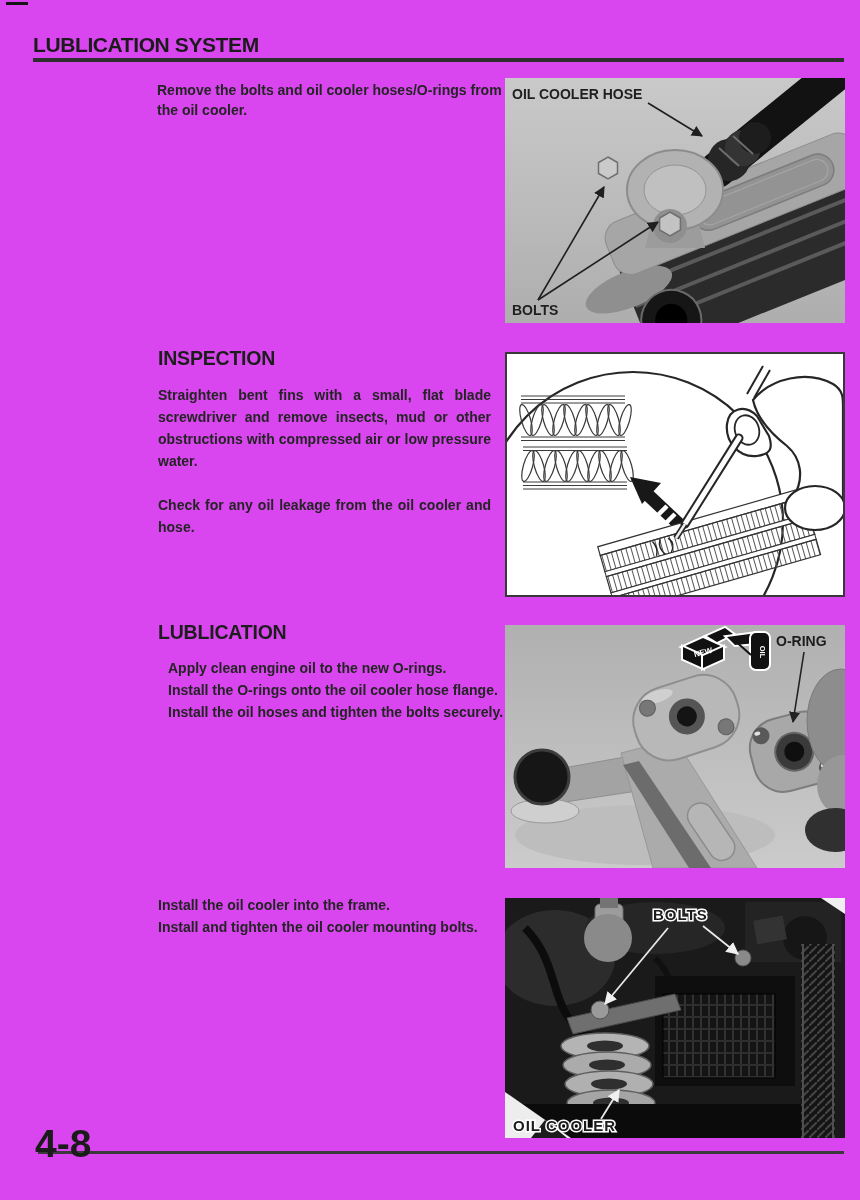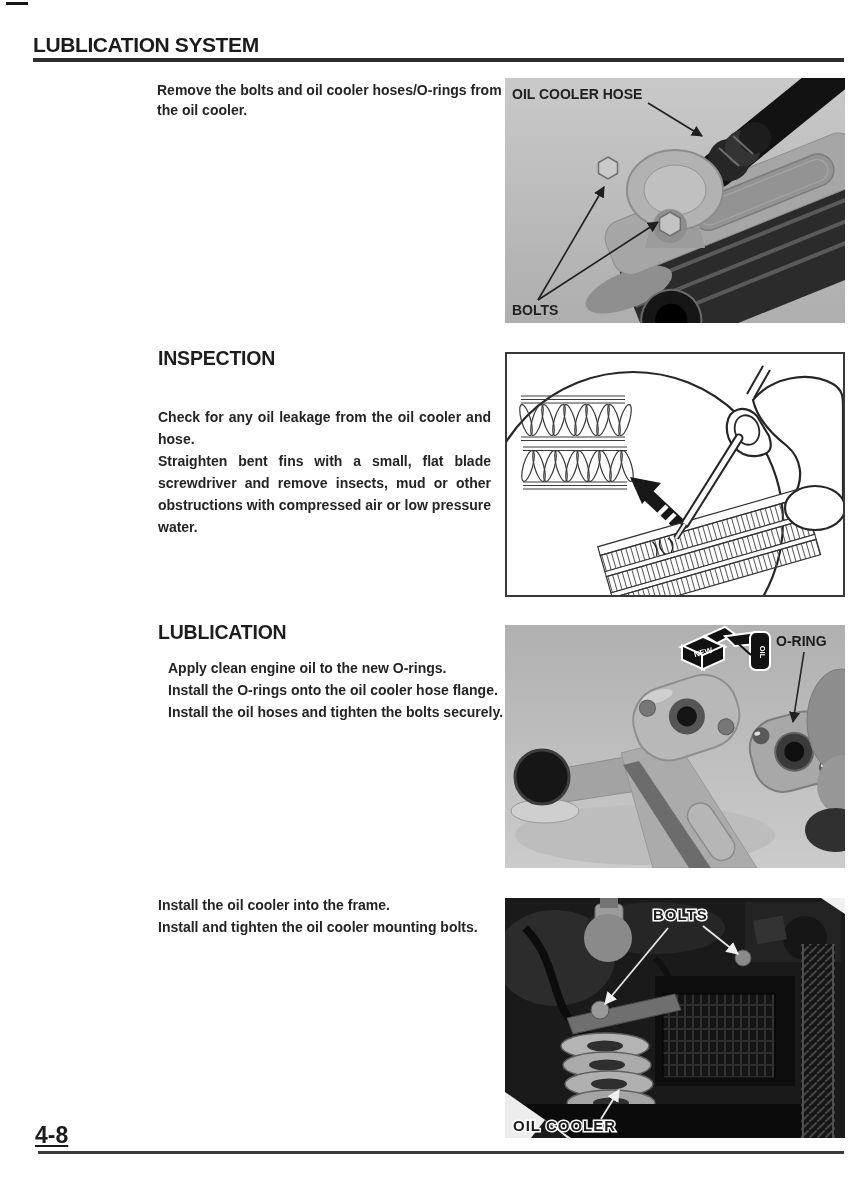--- a/index.html
+++ b/index.html
@@ -1,18 +1,18 @@
 <!DOCTYPE html>
 <html><head>
 <meta charset="utf-8">
 <style>
   html,body{margin:0;padding:0;background:#e8e8e8;}
   .page{
     position:relative;width:860px;height:1200px;margin:0 auto;
-    background:#ffffff;overflow:hidden;
+    background:#d946ef;overflow:hidden;
     font-family:"Liberation Sans",sans-serif;color:#222;
   }
   .artifact{position:absolute;left:6px;top:2px;width:22px;height:3px;background:#151515;}
   .header-title{
     position:absolute;left:33px;top:33px;font-size:21px;font-weight:700;
     letter-spacing:-0.4px;color:#1b1b1b;white-space:nowrap;
   }
   .header-rule{position:absolute;left:33px;top:58px;width:811px;height:4px;background:#2e2e2e;}
   .textblock{position:absolute;font-size:14px;color:#242424;}
   .tline{white-space:nowrap;line-height:22px;font-weight:bold;}
@@ -30,21 +30,21 @@
   #installation-body{left:168px;top:657px;width:340px;}
   #frame-body{left:158px;top:894px;width:345px;}
   .figure{position:absolute;}
   #fig-removal{left:505px;top:78px;width:312px;height:245px;}
   #fig-inspection{left:505px;top:352px;width:336px;height:241px;border:2px solid #383838;background:#ffffff;}
   #fig-installation{left:505px;top:625px;width:340px;height:243px;}
   #fig-frame{left:505px;top:898px;width:340px;height:240px;}
   .figure svg{display:block;}
   .figure text{font-family:"Liberation Sans",sans-serif;font-weight:700;}
   .footer-rule{position:absolute;left:38px;top:1151px;width:806px;height:3px;background:#3a3a3a;}
-  .page-number{position:absolute;left:35px;top:1122px;font-size:23px;font-weight:700;color:#1b1b1b;text-decoration:underline;}
+  .page-number{position:absolute;left:35px;top:1122px;font-size:39px;font-weight:700;color:#1b1b1b;}
 </style>
 </head>
 <body>
 
 <div class="page">
 
   <div class="artifact"></div>
 
   <div class="header-title">LUBLICATION SYSTEM</div>
   <div class="header-rule"></div>
@@ -98,29 +98,29 @@
       <line x1="143" y1="25" x2="197" y2="58" stroke="#1f1f1f" stroke-width="1.6" marker-end="url(#m1)"></line>
       <line x1="33" y1="222" x2="99" y2="109" stroke="#1f1f1f" stroke-width="1.6" marker-end="url(#m1)"></line>
       <line x1="33" y1="222" x2="153" y2="144" stroke="#1f1f1f" stroke-width="1.6" marker-end="url(#m1)"></line>
       <text x="7" y="21" font-size="14" fill="#1f1f1f">OIL COOLER HOSE</text>
       <text x="7" y="237" font-size="14" fill="#1f1f1f">BOLTS</text>
     </svg>
   </div>
 
   <div class="section-heading" id="inspection-heading">INSPECTION</div>
   <div class="textblock" id="inspection-body">
-    <div id="inspection-para3">
-        <div class="tline just">Check for any oil leakage from the oil cooler and</div>
-        <div class="tline">hose.</div>
-      </div>
     <div>
         <div class="tline just">Straighten bent fins with a small, flat blade</div>
         <div class="tline just">screwdriver and remove insects, mud or other</div>
         <div class="tline just">obstructions with compressed air or low pressure</div>
         <div class="tline">water.</div>
+      </div>
+    <div id="inspection-para3">
+        <div class="tline just">Check for any oil leakage from the oil cooler and</div>
+        <div class="tline">hose.</div>
       </div>
   </div>
 
   <div class="figure" id="fig-inspection">
     <svg width="336" height="241" viewBox="0 0 336 241">
       <defs>
         <pattern id="hatch2" width="5" height="18" patternUnits="userSpaceOnUse">
           <line x1="2.5" y1="0" x2="2.5" y2="18" stroke="#555" stroke-width="1"></line>
         </pattern>
       </defs>

